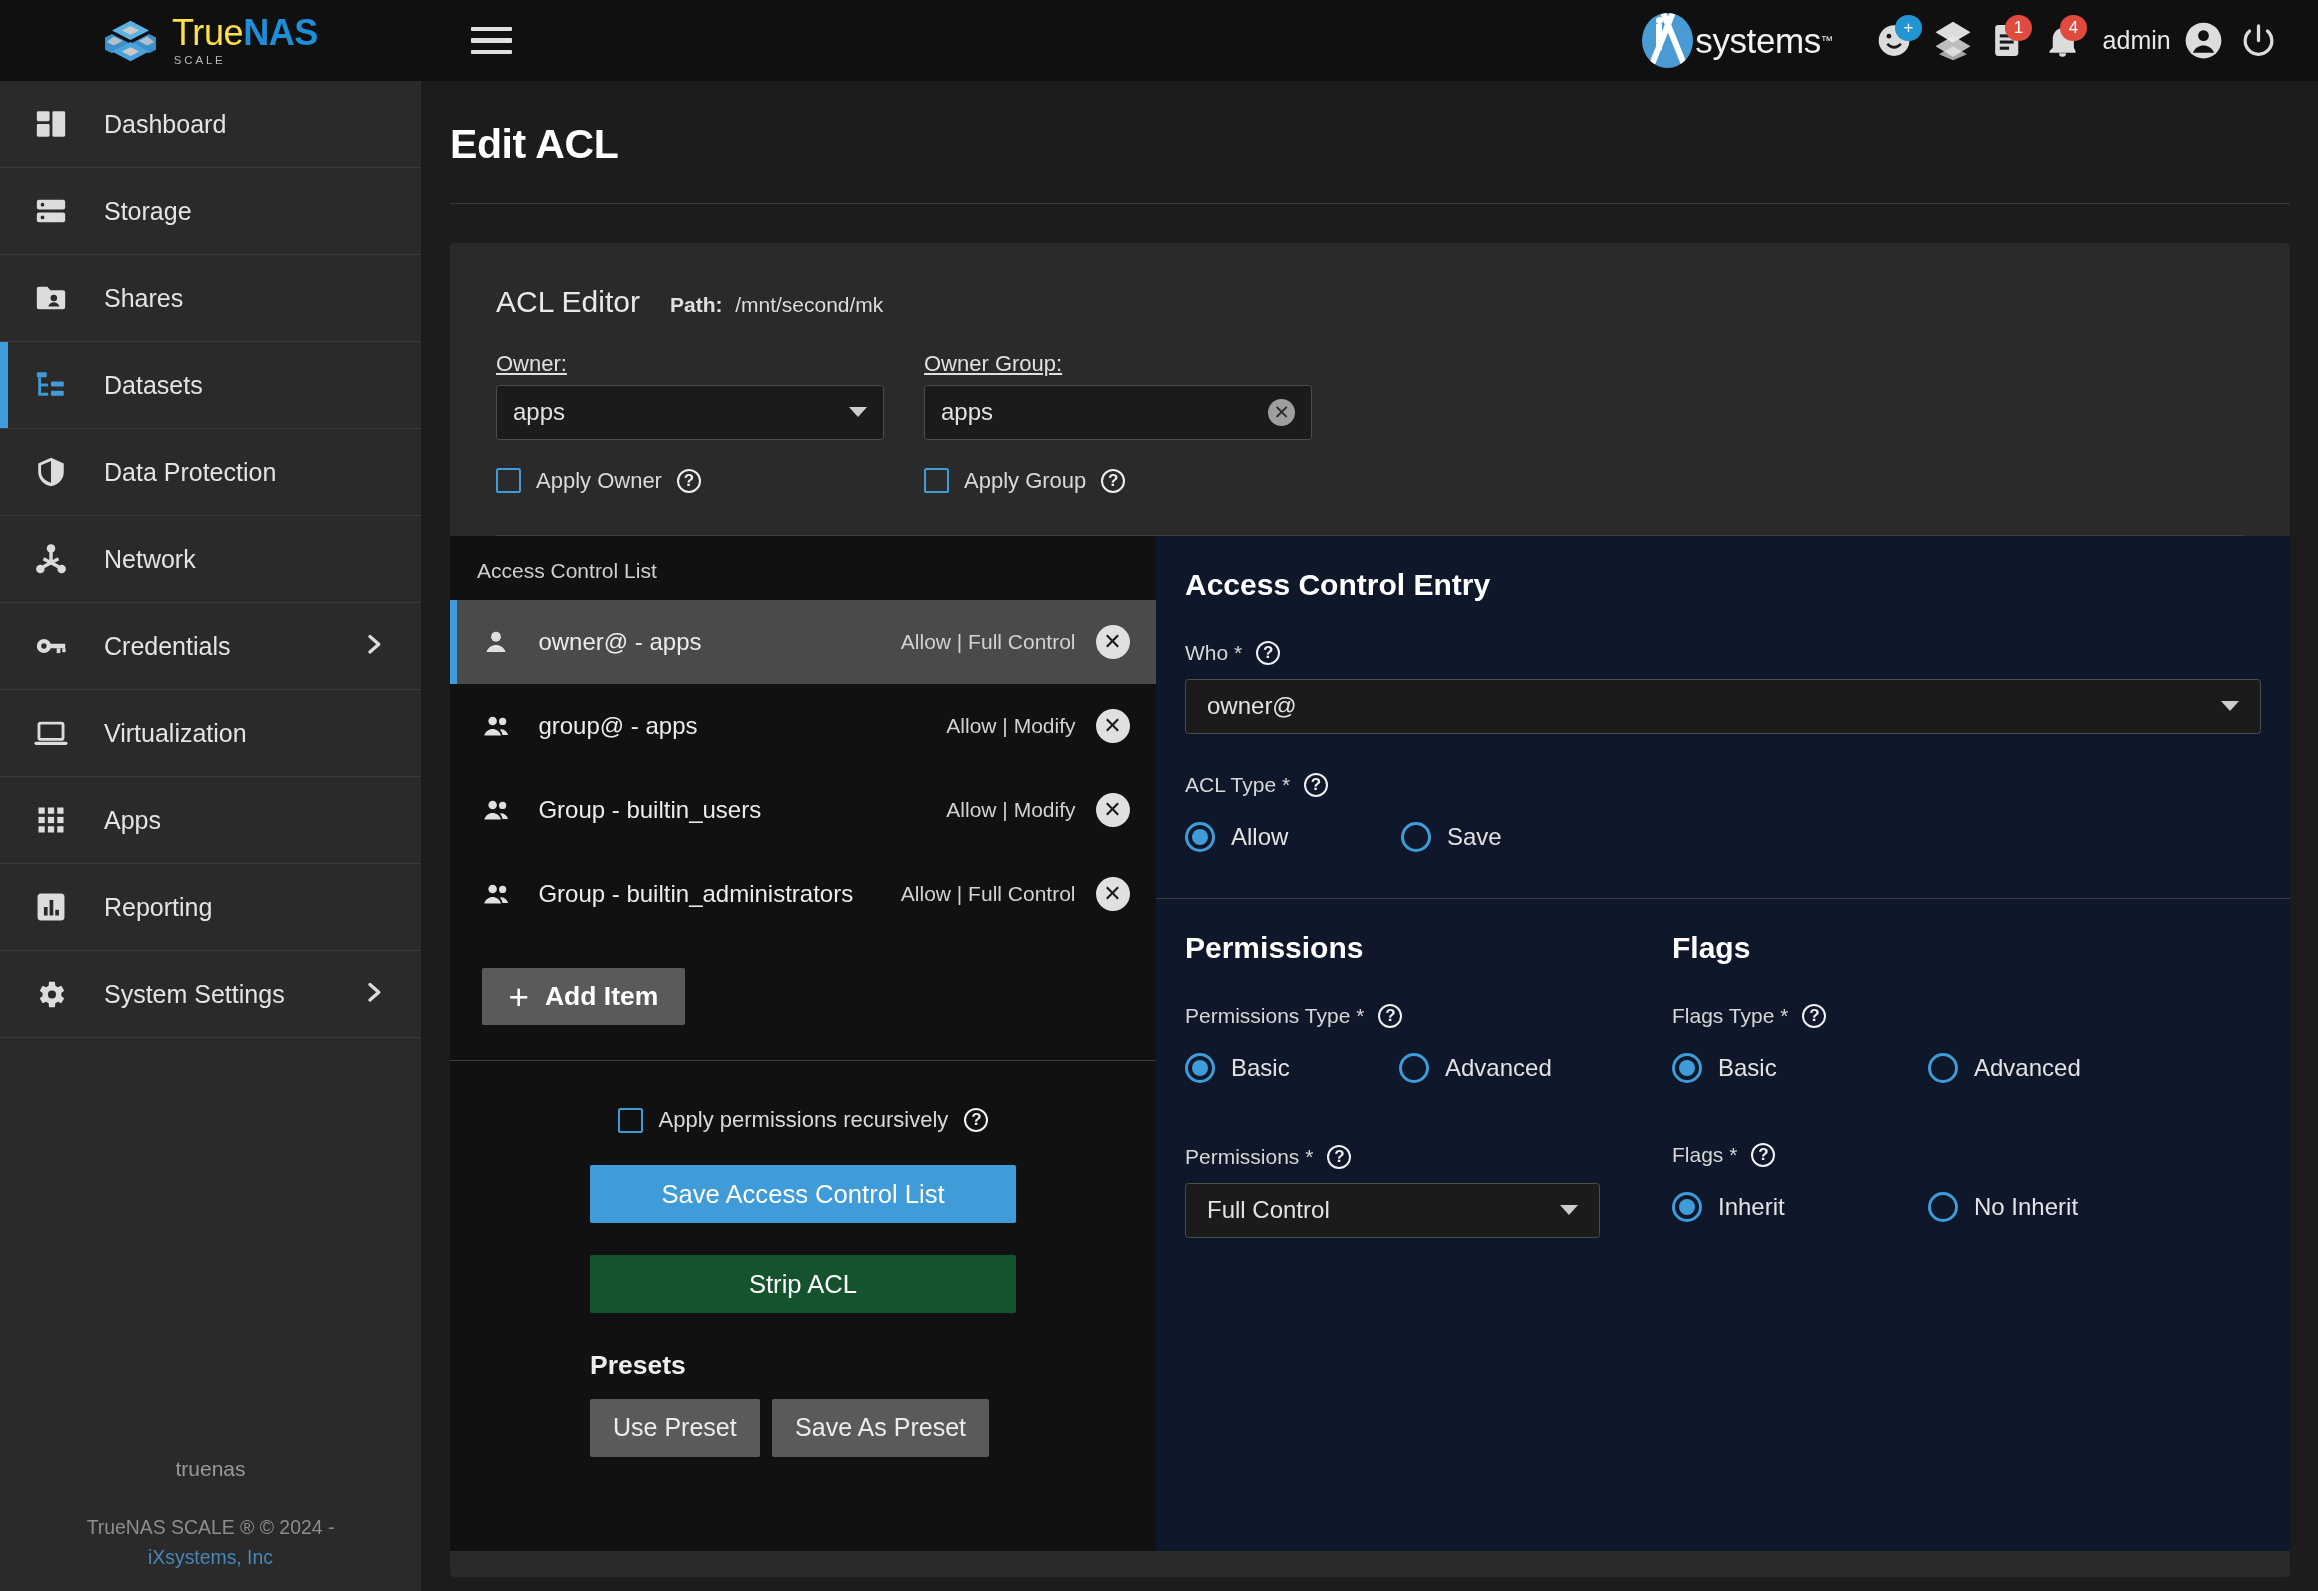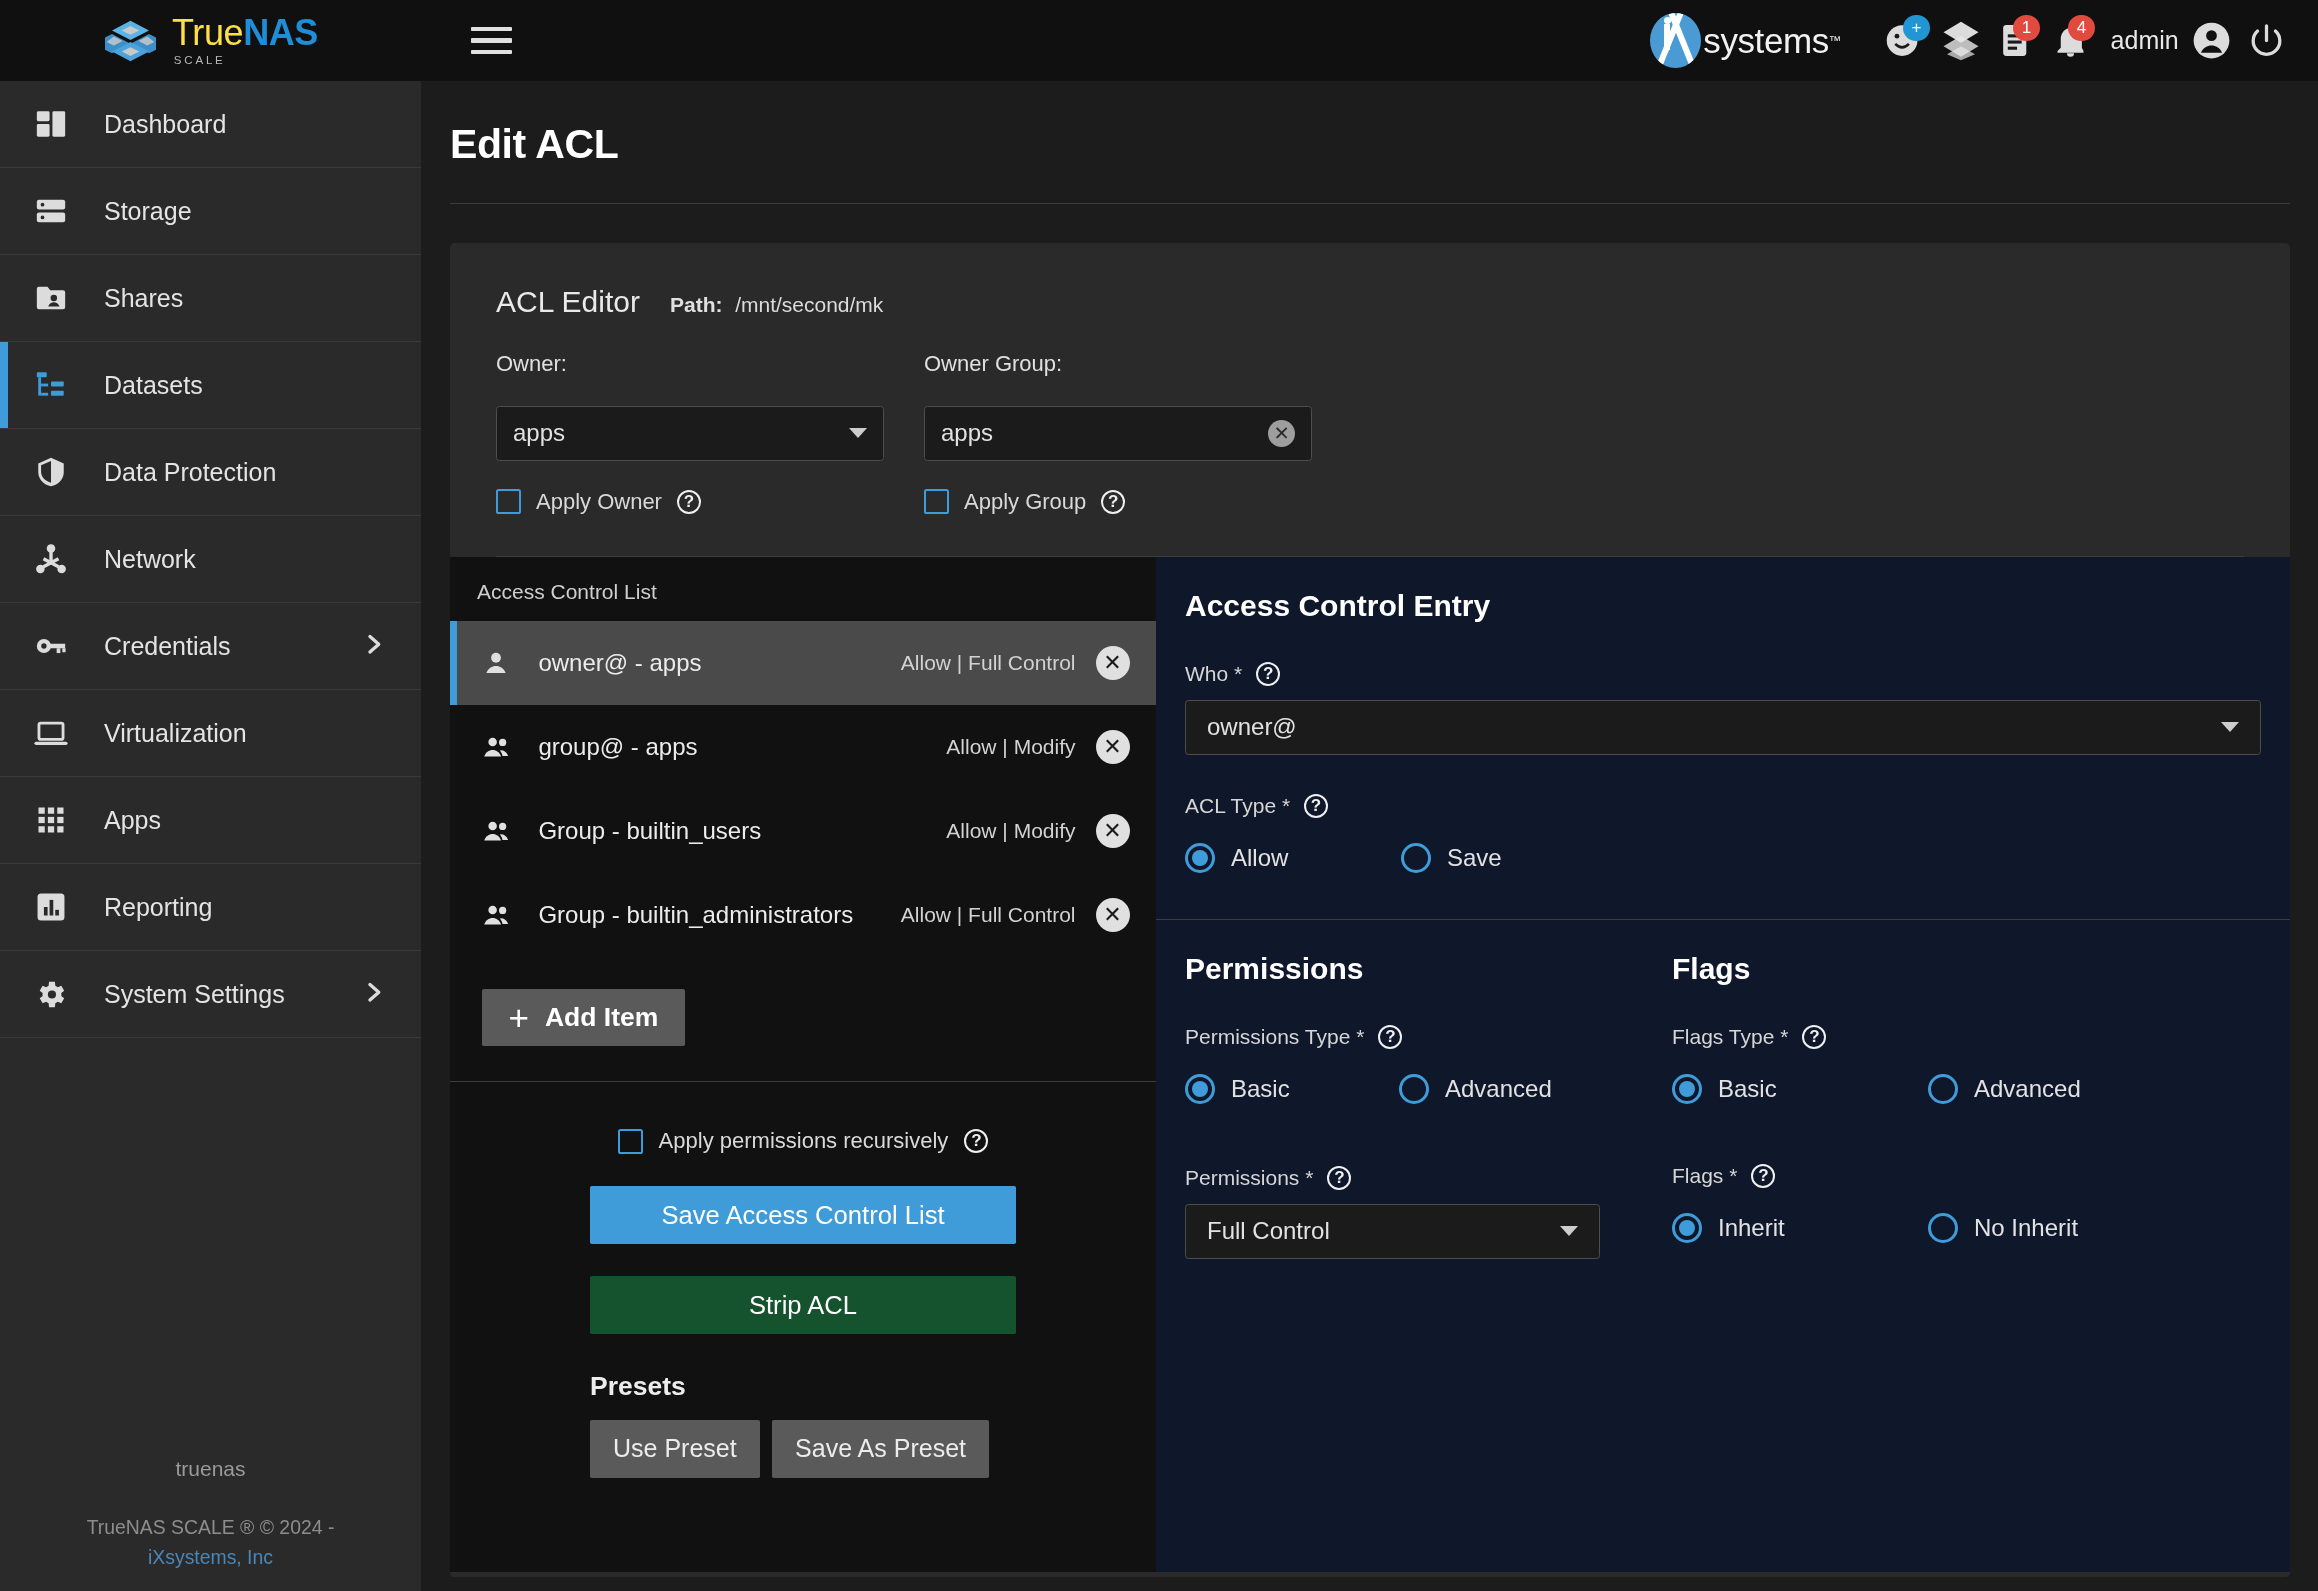--- a/index.html
+++ b/index.html
@@ -27,21 +27,21 @@
   .logo-scale {
     color: #b8b8b8; font-size: 11.5px; letter-spacing: 2.8px;
     margin-top: 2.6px; margin-left: 1.8px;
   }
   .hamburger {
     margin-left: 50px; width: 41px; height: 35px; cursor: pointer;
     display: flex; flex-direction: column; justify-content: center; gap: 7px;
   }
   .hamburger span { display: block; height: 4.4px; width: 41px; background: #e0e0e0; border-radius: 0.9px; }
   .topbar-right {
-    margin-left: auto; display: flex; align-items: center; gap: 0; padding-right: 25px;
+    margin-left: auto; display: flex; align-items: center; gap: 0; padding-right: 33px;
   }
   .ix-logo { display: flex; align-items: center; margin-right: 37px; }
   .ix-ellipse {
     width: 51px; height: 55px; border-radius: 50%;
     background: #4a9bd4; position: relative; overflow: hidden;
     display: flex; align-items: center; justify-content: center;
   }
   .ix-ellipse .i { position: absolute; left: 14px; top: 10.6px; width: 5.3px; height: 26.5px; background: #fff; }
   .ix-ellipse .idot { position: absolute; left: 13.2px; top: 3.5px; width: 7px; height: 7px; background: #fff; border-radius: 50%; }
   .ix-ellipse .x1 { position: absolute; left: 16px; top: -1.8px; width: 6.2px; height: 62px; background: #fff; transform: rotate(22deg); }
@@ -96,21 +96,21 @@
     height: 1334px; overflow: hidden; position: relative;
   }
   
   .acl-head { padding: 42px 46px 0 46px; }
   .acl-head-row { display: flex; align-items: baseline; gap: 30px; }
   .acl-title { color: #e9e9e9; font-size: 30px; font-weight: 400; }
   .acl-path-lbl { color: #e0e0e0; font-size: 21px; font-weight: 700; }
   .acl-path-val { color: #dcdcdc; font-size: 21px; margin-left: 8.8px; }
   .owner-row { display: flex; margin-top: 32px; }
   .owner-col { width: 388px; margin-right: 40px; }
-  .fld-label { color: #e0e0e0; font-size: 22px; margin-bottom: 29px; }
+  .fld-label { color: #e0e0e0; font-size: 22px; margin-bottom: 8px; text-decoration: underline; }
   .select-box {
     height: 55px; background: #1b1b1b; border: 0.9px solid #4d4d4d; border-radius: 3.5px;
     display: flex; align-items: center; padding: 0 16px; cursor: pointer;
   }
   .select-val { color: #e2e2e2; font-size: 24px; }
   .caret { margin-left: auto; width: 0; height: 0;
     border-left: 9.7px solid transparent; border-right: 9.7px solid transparent;
     border-top: 10.6px solid #cdcdcd; }
   .clearbtn {
     margin-left: auto; width: 27px; height: 27px; border-radius: 50%;

